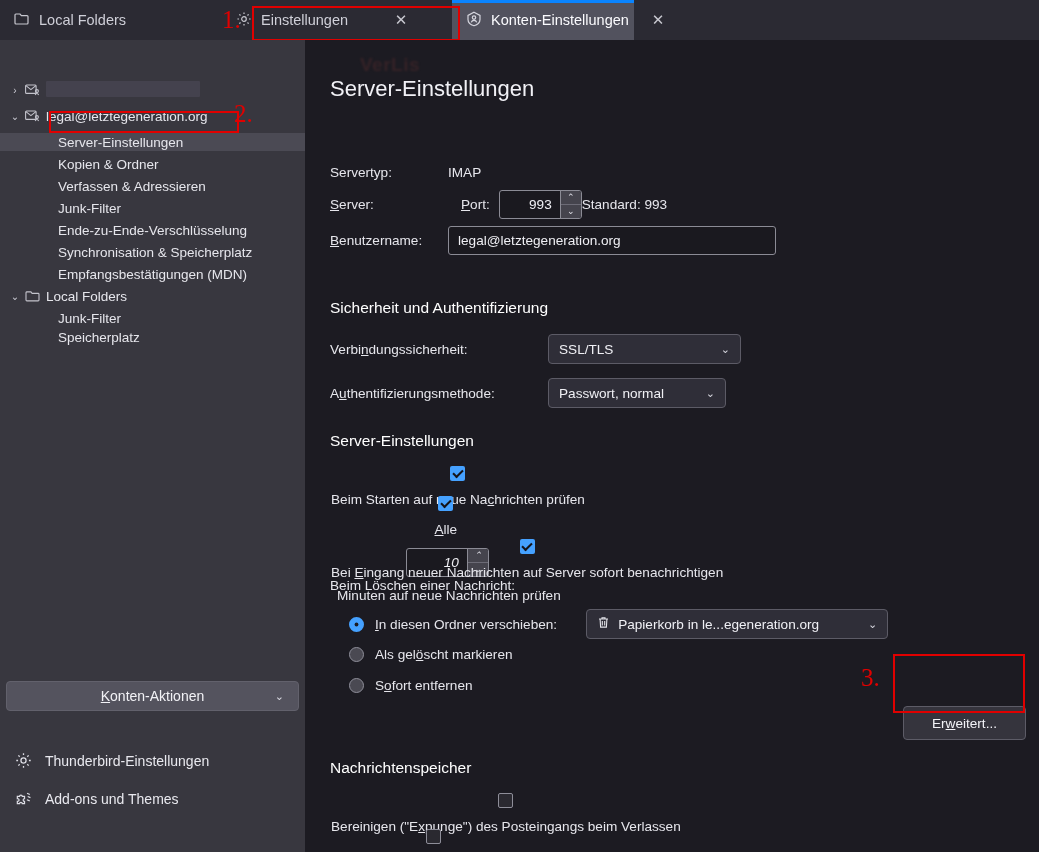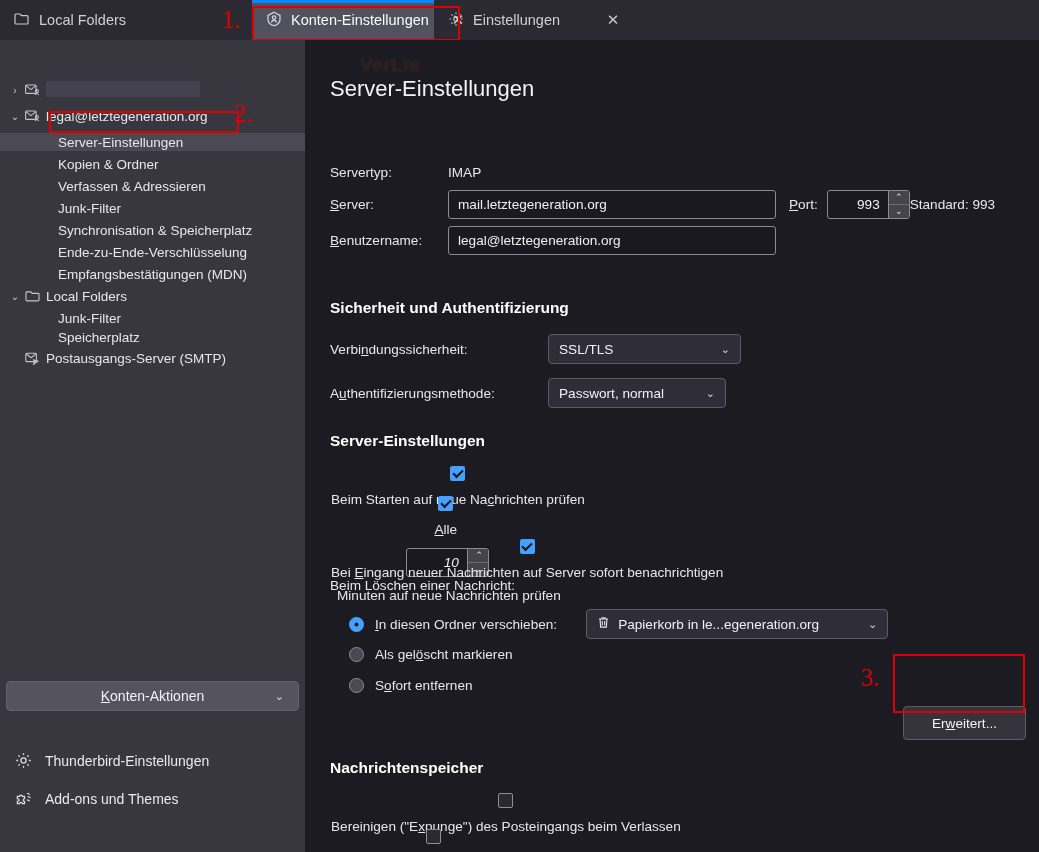--- a/index.html
+++ b/index.html
@@ -133,21 +133,21 @@
     display: flex; flex-direction: column; width: 21px;
     border-left: 1px solid #8b8b95; background: #45444d;
   }
   .spin .sbtns div {
     flex: 1; display: flex; align-items: center; justify-content: center;
     color: #e2e2ea; font-size: 9px; line-height: 1;
   }
   .spin .sbtns div:first-child { border-bottom: 1px solid #6c6b76; }
 
   .sect-head {
-    position: absolute; font-size: 15.5px; font-weight: 700; color: #ffffff;
+    position: absolute; font-size: 15.5px; font-weight: 400; color: #ffffff;
   }
 
   .select {
     background: #2f2e38; border: 1px solid #5c5b66; border-radius: 4px;
     height: 30px; display: flex; align-items: center; padding: 0 10px;
     color: #f0f0f5; font-size: 13.6px; gap: 8px; white-space: nowrap;
   }
   .select .chev { margin-left: auto; font-size: 11px; color: #d8d8e0; }
 
   .cbrow { position: absolute; display: flex; align-items: center; gap: 11px; flex-direction: column; }
@@ -186,42 +186,42 @@
 <div id="app">
 
   <div class="tabbar">
     <div class="spacebar-left">
       <span>
         <svg width="15" height="13" viewBox="0 0 15 13" fill="none" stroke="#c8c8d0" stroke-width="1.2">
           <path d="M1 3.2V11a1 1 0 0 0 1 1h11a1 1 0 0 0 1-1V4.6a1 1 0 0 0-1-1H7.4L6 2H2a1 1 0 0 0-1 1.2z"></path>
         </svg>
       </span>
       <span>Local Folders</span>
+    </div>
+
+    <div class="tab tab-2">
+      <span>
+        <svg width="16" height="16" viewBox="0 0 16 16" fill="none" stroke="#c8c8d0" stroke-width="1.2">
+          <circle cx="8" cy="8" r="2.3"></circle>
+          <path d="M8 1.4v1.6M8 13v1.6M1.4 8h1.6M13 8h1.6M3.4 3.4l1.1 1.1M11.5 11.5l1.1 1.1M12.6 3.4l-1.1 1.1M4.5 11.5l-1.1 1.1"></path>
+        </svg>
+      </span>
+      <span class="tab-label">Einstellungen</span>
+      <span class="tab-close">✕</span>
     </div>
 
     <div class="tab active tab-1">
       <span>
         <svg width="16" height="16" viewBox="0 0 16 16" fill="none" stroke="#d6d6de" stroke-width="1.2">
           <path d="M8 1.2 14 4.4v4c0 3.2-2.6 5.3-6 6.4-3.4-1.1-6-3.2-6-6.4v-4L8 1.2z"></path>
           <circle cx="8" cy="6.6" r="1.7"></circle>
           <path d="M5.2 11.4c.5-1.3 1.6-2 2.8-2s2.3.7 2.8 2"></path>
         </svg>
       </span>
       <span class="tab-label">Konten-Einstellungen</span>
-      <span class="tab-close">✕</span>
-    </div>
-
-    <div class="tab tab-2">
-      <span>
-        <svg width="16" height="16" viewBox="0 0 16 16" fill="none" stroke="#c8c8d0" stroke-width="1.2">
-          <circle cx="8" cy="8" r="2.3"></circle>
-          <path d="M8 1.4v1.6M8 13v1.6M1.4 8h1.6M13 8h1.6M3.4 3.4l1.1 1.1M11.5 11.5l1.1 1.1M12.6 3.4l-1.1 1.1M4.5 11.5l-1.1 1.1"></path>
-        </svg>
-      </span>
-      <span class="tab-label">Einstellungen</span>
       <span class="tab-close">✕</span>
     </div>
   </div>
 
   <div class="annot-box" style="left:252px; top:6px; width:208px; height:35px;"></div>
   <div class="annot-num" style="left:222px; top:6px;">1.</div>
 
   <div class="sidebar">
     <div class="tree">
 
@@ -259,24 +259,24 @@
       <div class="tree-row level2" style="margin-top:4px;">
         <span class="tree-label">Kopien &amp; Ordner</span>
       </div>
       <div class="tree-row level2" style="margin-top:4px;">
         <span class="tree-label">Verfassen &amp; Adressieren</span>
       </div>
       <div class="tree-row level2" style="margin-top:4px;">
         <span class="tree-label">Junk-Filter</span>
       </div>
       <div class="tree-row level2" style="margin-top:4px;">
+        <span class="tree-label">Ende-zu-Ende-Verschlüsselung</span>
+      </div>
+      <div class="tree-row level2" style="margin-top:4px;">
         <span class="tree-label">Synchronisation &amp; Speicherplatz</span>
-      </div>
-      <div class="tree-row level2" style="margin-top:4px;">
-        <span class="tree-label">Ende-zu-Ende-Verschlüsselung</span>
       </div>
       <div class="tree-row level2" style="margin-top:4px;">
         <span class="tree-label">Empfangsbestätigungen (MDN)</span>
       </div>
 
       <div class="tree-row" style="margin-top:4px;">
         <span class="twisty">⌄</span>
         <span class="tree-icon">
           <svg width="15" height="12" viewBox="0 0 15 12" fill="none" stroke="#c3c3cc" stroke-width="1.1">
             <path d="M1 2.6V10a.9.9 0 0 0 .9.9h11.2A.9.9 0 0 0 14 10V4.3a.9.9 0 0 0-.9-.9H7.1L5.9 1.9H1.9a.9.9 0 0 0-.9.7z"></path>
@@ -285,30 +285,20 @@
         <span class="tree-label">Local Folders</span>
       </div>
 
       <div class="tree-row level2" style="margin-top:4px;">
         <span class="tree-label">Junk-Filter</span>
       </div>
       <div class="tree-row level2" style="align-items:flex-end;">
         <span class="tree-label">Speicherplatz</span>
       </div>
 
-      <div class="tree-row" style="margin-top:4px; padding-left:22px;">
-        <span class="tree-icon">
-          <svg width="15" height="13" viewBox="0 0 15 13" fill="none" stroke="#c3c3cc" stroke-width="1.1">
-            <rect x="0.8" y="1.2" width="10.6" height="8.4" rx="1"></rect>
-            <path d="M1.1 1.8 6.1 5.8 11.1 1.8"></path>
-            <path d="M8.6 12.2l4.4-3.1-4.4-1.2.8 2z"></path>
-          </svg>
-        </span>
-        <span class="tree-label">Postausgangs-Server (SMTP)</span>
-      </div>
     </div>
 
     <div class="konten-aktionen">
       <span><span class="ka-u">K</span>onten-Aktionen</span>
       <span class="chev">⌄</span>
     </div>
 
     <div class="bottom-item" id="b-settings">
       <span class="bi-icon">
         <svg width="17" height="17" viewBox="0 0 16 16" fill="none" stroke="#dcdce4" stroke-width="1.2">
@@ -338,21 +328,20 @@
     <div class="ghost">VerLis</div>
     <div class="page-title">Server-Einstellungen</div>
 
     <div class="row" style="left:25px; top:125px;">
       <span class="lbl" style="width:118px;">Servertyp:</span>
       <span class="lbl">IMAP</span>
     </div>
 
     <div class="row" style="left:25px; top:150px;">
       <span class="lbl" style="width:118px;"><span class="u">S</span>erver:</span>
-      <span class="txtbox" style="width:328px;">mail.letztegeneration.org</span>
       <span class="lbl" style="margin-left:13px;"><span class="u">P</span>ort:</span>
       <span class="spin" style="width:83px; margin-left:9px;">
         <span class="sv" style="flex:1;">993</span>
         <span class="sbtns">
           <div>⌃</div>
           <div>⌄</div>
         </span>
       </span>
       <span class="lbl" style="">Standard: 993</span>
     </div>

